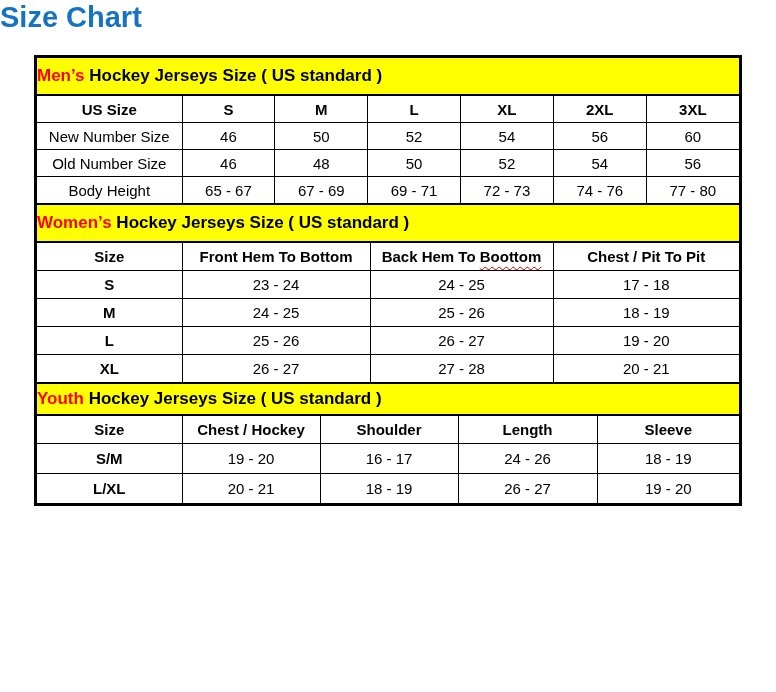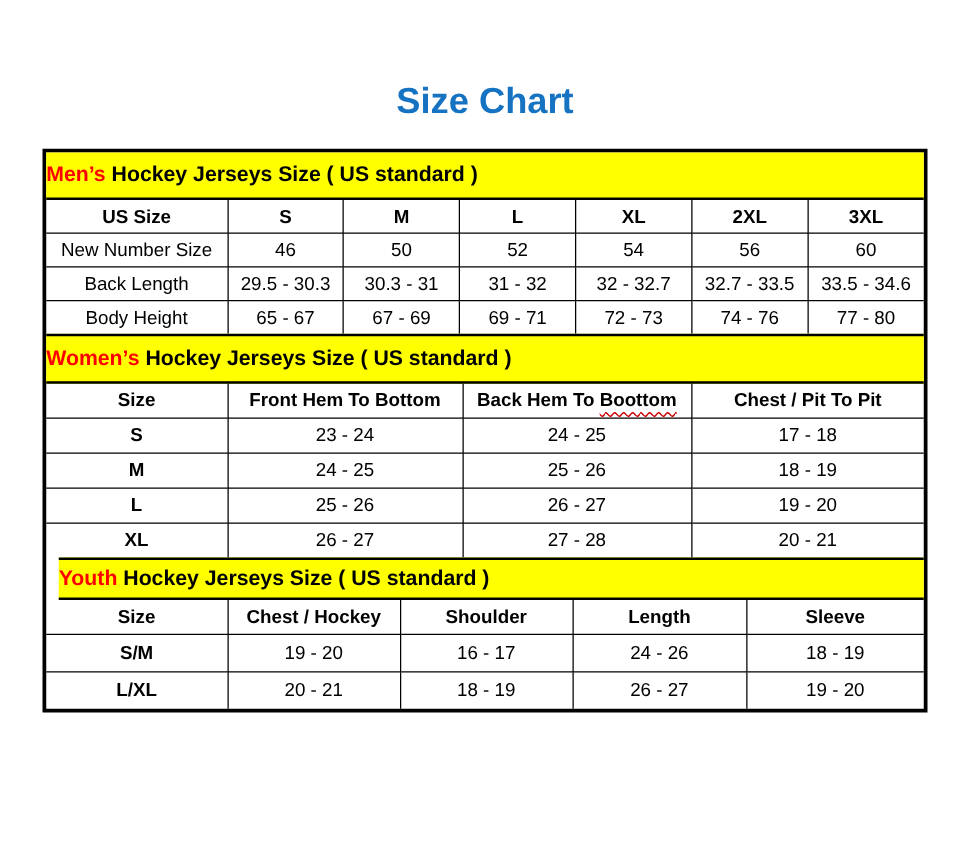--- a/index.html
+++ b/index.html
@@ -8,37 +8,37 @@
     --banner-yellow:#FFFF00;
     --border-black:#000000;
     --squiggle-red:#CC0000;
   }
   html,body{margin:0;padding:0;background:#ffffff;}
   .page{
     width:776px;height:692px;background:#ffffff;overflow:hidden;
     font-family:"Liberation Sans",sans-serif;color:#000;
   }
   .title{
-    margin:0;padding-top:64px;height:34px;line-height:34px;
-    text-align:center;font-size:29px;font-weight:bold;color:var(--title-blue);
+    margin:0;height:34px;line-height:34px;
+    font-size:29px;font-weight:bold;color:var(--title-blue);
   }
   .chart-wrap{
     width:702px;margin:21px auto 0 auto;
     border:3px solid var(--border-black);
     box-sizing:content-box;
   }
   .banner{
     background:var(--banner-yellow);
     font-weight:bold;font-size:17px;
     height:36px;line-height:36px;
     border-bottom:2px solid var(--border-black);
     white-space:pre;
   }
   .banner.mid{border-top:2px solid var(--border-black);}
-  .banner.small{height:30px;line-height:30px;margin-left:10px;}
+  .banner.small{height:30px;line-height:30px;}
   .banner .hl{color:var(--highlight-red);}
   table{border-collapse:collapse;table-layout:fixed;width:100%;}
   th,td{
     border:1.5px solid var(--border-black);
     text-align:center;vertical-align:middle;
     font-size:15px;padding:0;overflow:hidden;white-space:nowrap;
   }
   th{font-weight:bold;}
   td{font-weight:normal;}
   .chart-wrap table tr > :first-child{border-left:0;}
@@ -94,27 +94,27 @@
       <tr>
         <td>New Number Size</td>
         <td>46</td>
         <td>50</td>
         <td>52</td>
         <td>54</td>
         <td>56</td>
         <td>60</td>
       </tr>
       <tr>
-        <td>Back Length</td>
-        <td>29.5 - 30.3</td>
-        <td>30.3 - 31</td>
-        <td>31 - 32</td>
-        <td>32 - 32.7</td>
-        <td>32.7 - 33.5</td>
-        <td>33.5 - 34.6</td>
+        <td>Old Number Size</td>
+        <td>46</td>
+        <td>48</td>
+        <td>50</td>
+        <td>52</td>
+        <td>54</td>
+        <td>56</td>
       </tr>
       <tr>
         <td>Body Height</td>
         <td>65 - 67</td>
         <td>67 - 69</td>
         <td>69 - 71</td>
         <td>72 - 73</td>
         <td>74 - 76</td>
         <td>77 - 80</td>
       </tr>

